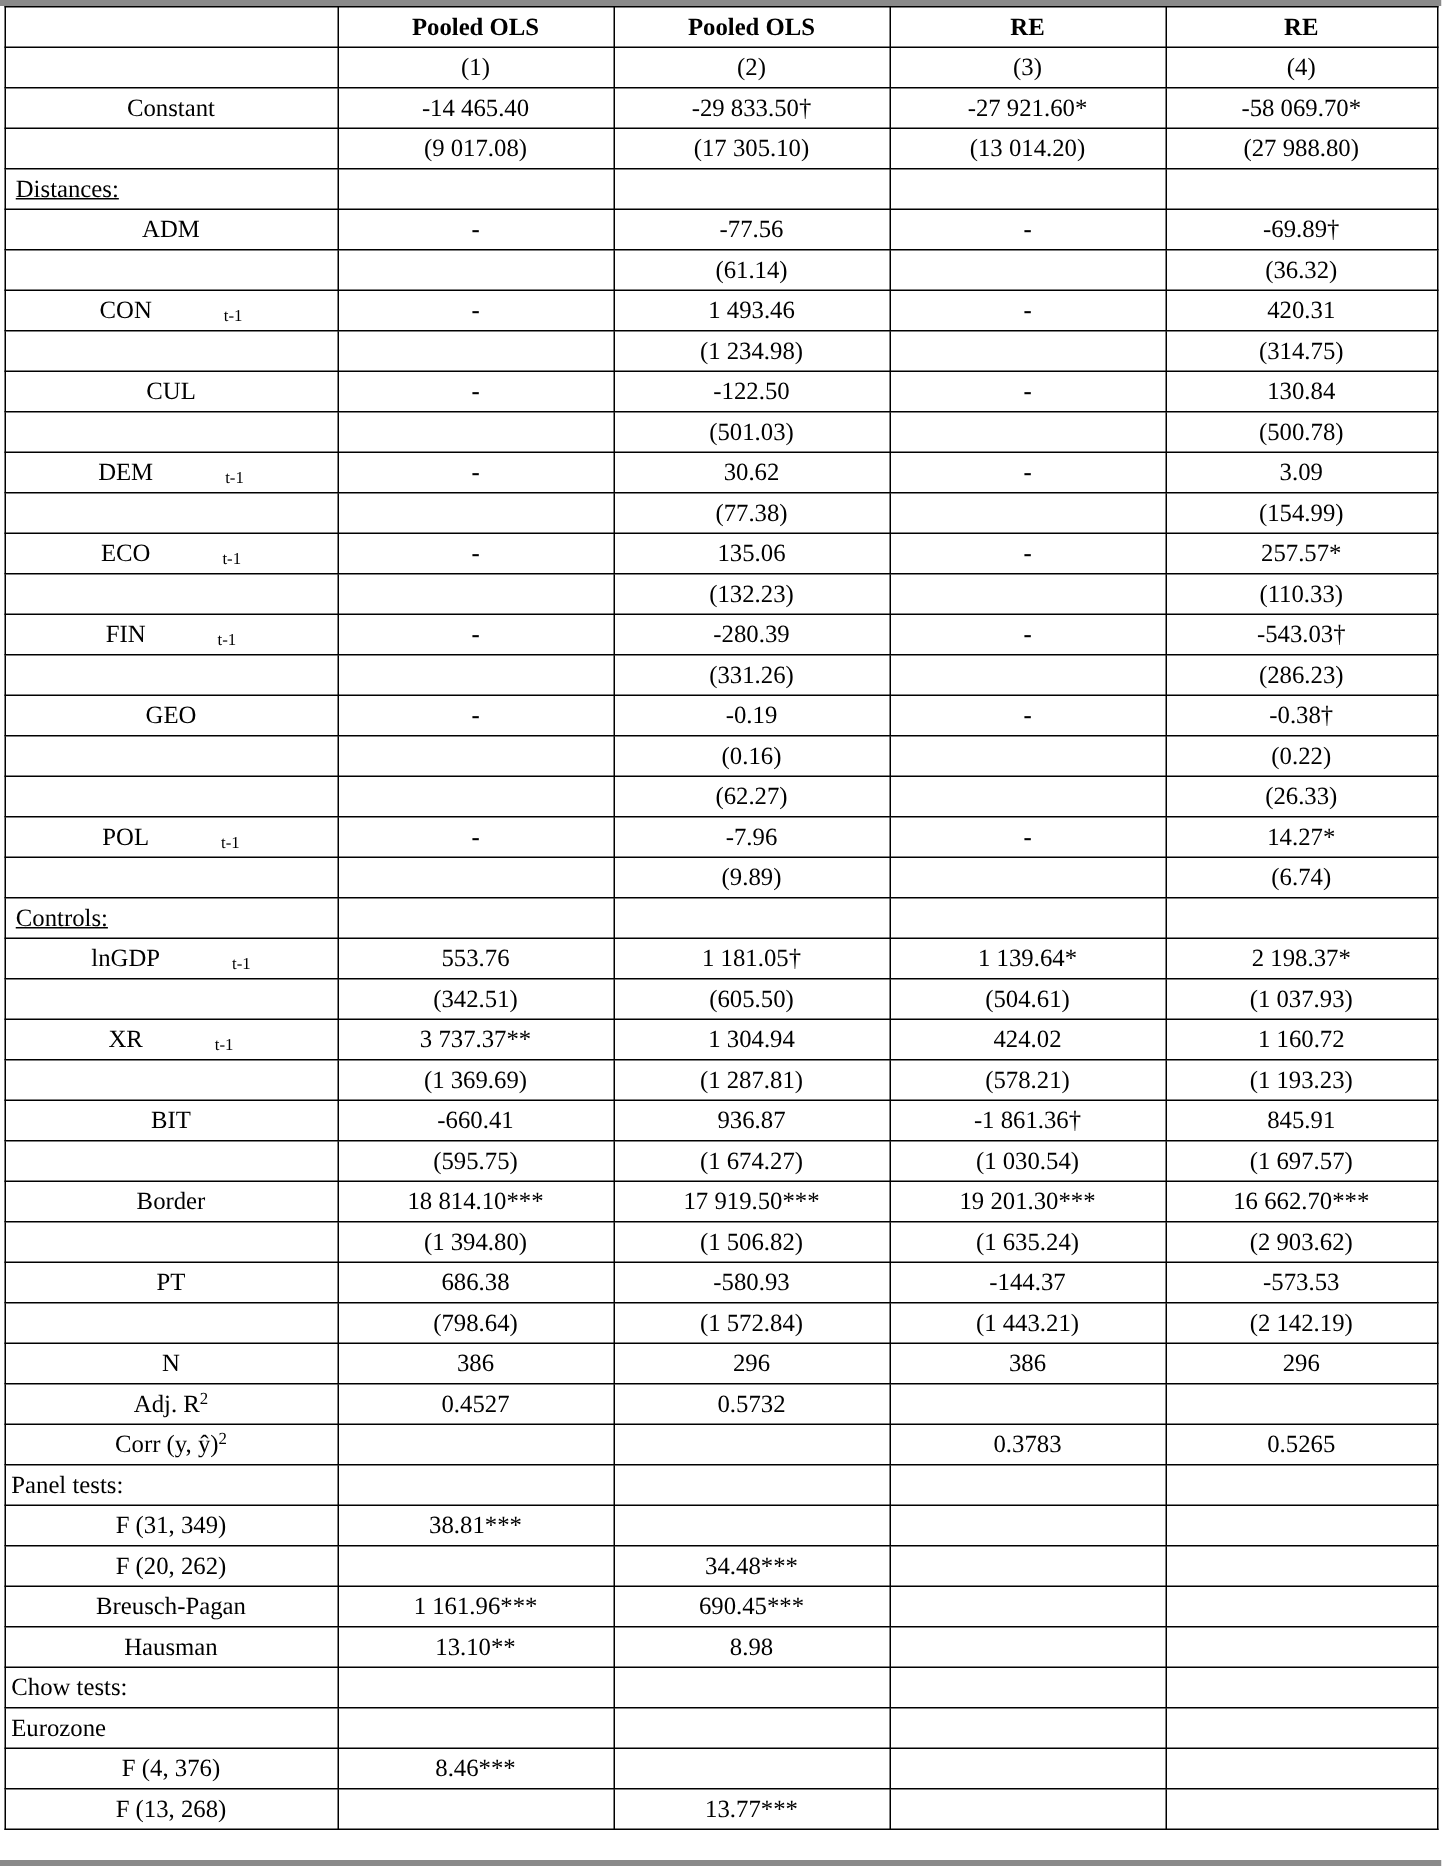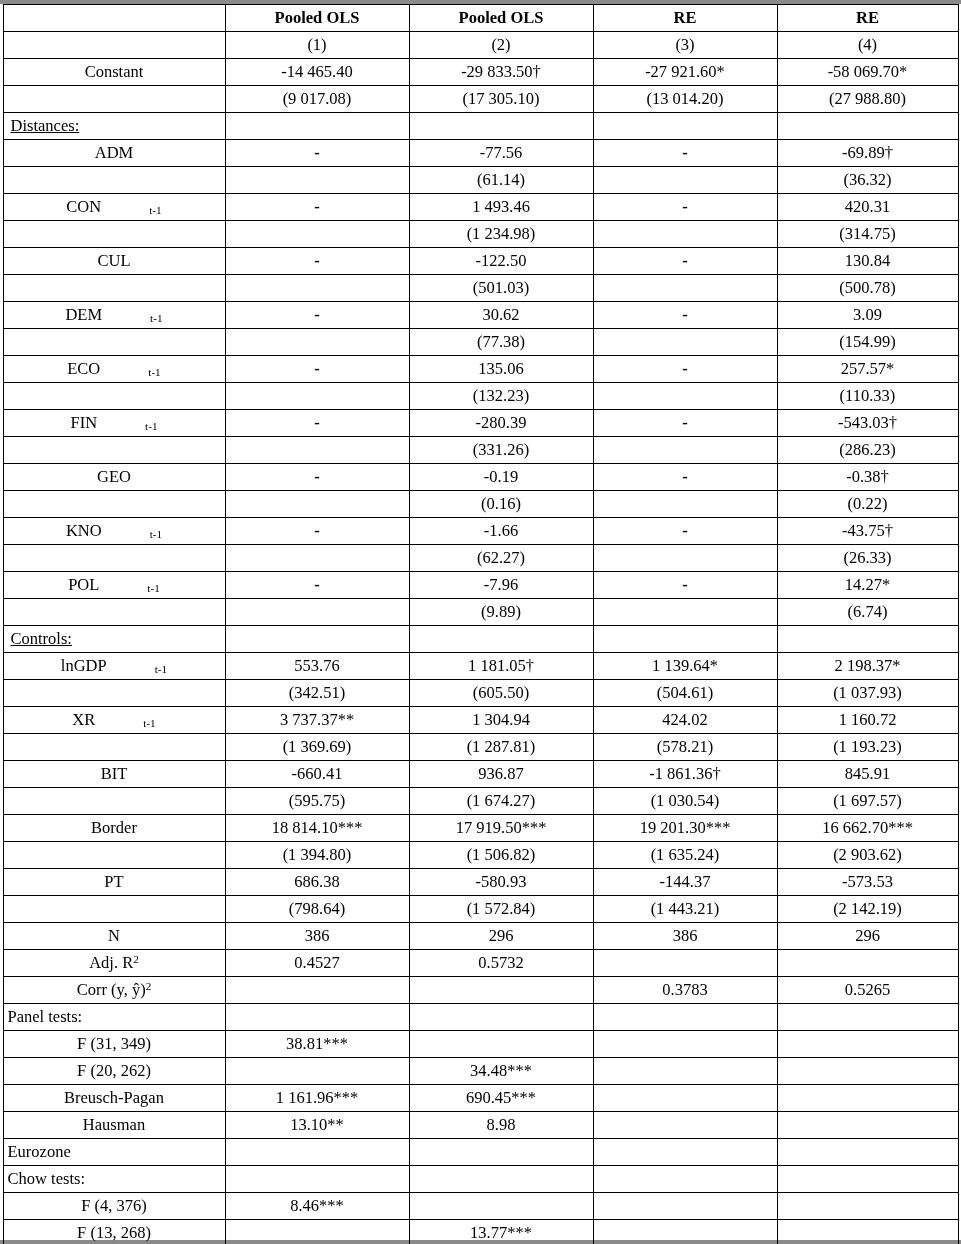--- a/index.html
+++ b/index.html
@@ -193,27 +193,20 @@
           <td class="">-0.38†</td>
         </tr>
         <tr>
           <td class="lbl"></td>
           <td class="se"></td>
           <td class="se">(0.16)</td>
           <td class="se"></td>
           <td class="se">(0.22)</td>
         </tr>
         <tr>
-          <td class="lbl"><span>KNO</span><sub>t-1</sub></td>
-          <td class=""><span class="dash">-</span></td>
-          <td class="">-1.66</td>
-          <td class=""><span class="dash">-</span></td>
-          <td class="">-43.75†</td>
-        </tr>
-        <tr>
           <td class="lbl"></td>
           <td class="se"></td>
           <td class="se">(62.27)</td>
           <td class="se"></td>
           <td class="se">(26.33)</td>
         </tr>
         <tr>
           <td class="lbl"><span>POL</span><sub>t-1</sub></td>
           <td class=""><span class="dash">-</span></td>
           <td class="">-7.96</td>
@@ -354,28 +347,28 @@
           <td class=""></td>
         </tr>
         <tr>
           <td class="lbl">Hausman</td>
           <td class="">13.10**</td>
           <td class="">8.98</td>
           <td class=""></td>
           <td class=""></td>
         </tr>
         <tr>
+          <td class="sectplain">Chow tests:</td>
+          <td class=""></td>
+          <td class=""></td>
+          <td class=""></td>
+          <td class=""></td>
+        </tr>
+        <tr>
           <td class="sectplain">Eurozone</td>
-          <td class=""></td>
-          <td class=""></td>
-          <td class=""></td>
-          <td class=""></td>
-        </tr>
-        <tr>
-          <td class="sectplain">Chow tests:</td>
           <td class=""></td>
           <td class=""></td>
           <td class=""></td>
           <td class=""></td>
         </tr>
         <tr>
           <td class="lbl">F (4, 376)</td>
           <td class="">8.46***</td>
           <td class=""></td>
           <td class=""></td>

